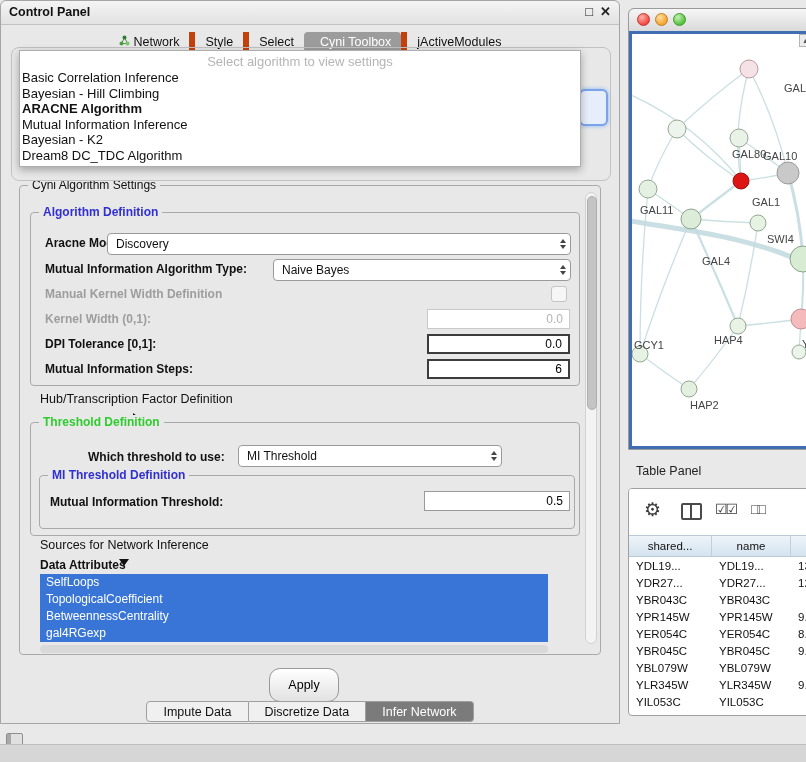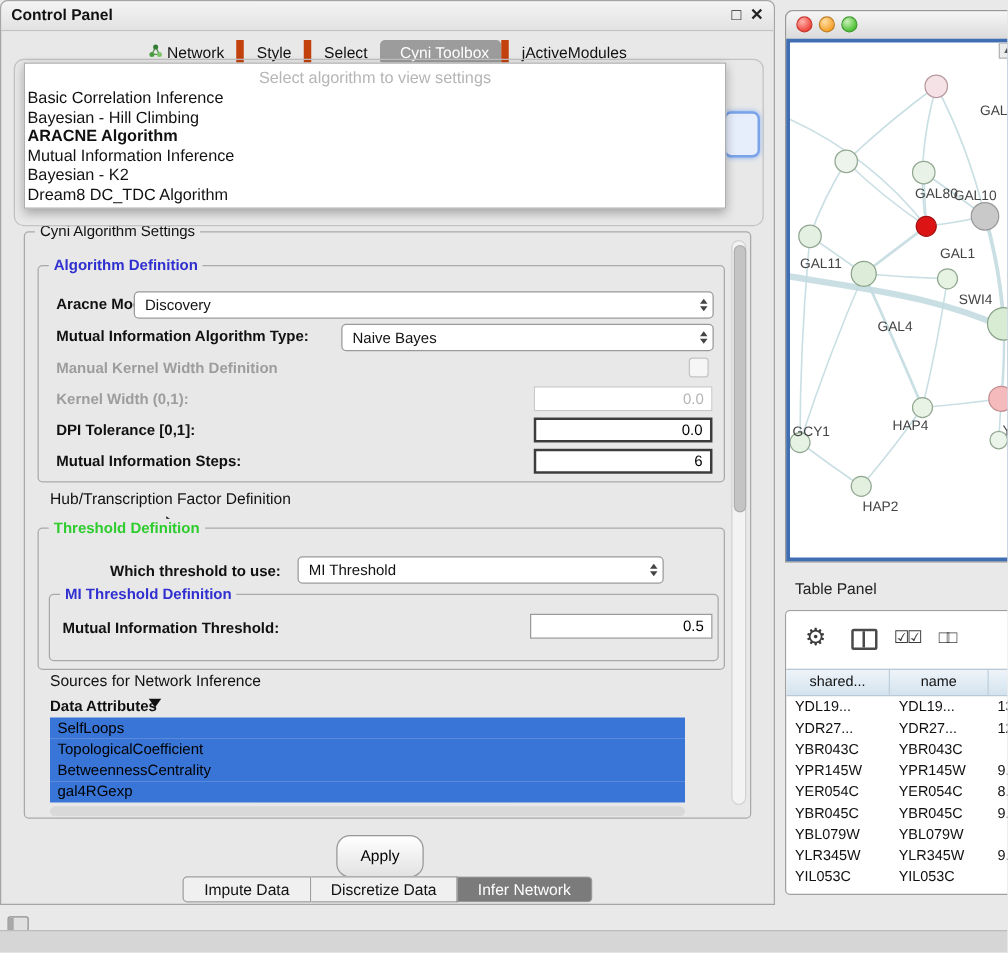--- a/index.html
+++ b/index.html
@@ -54,21 +54,21 @@
   .field.strong{border:2px solid #3c3c3c;}
   .field.dis{border:1px solid #c9c9c9;color:#b3b3b3;}
 
   .chk{position:absolute;width:14px;height:14px;background:#f6f6f6;border:1px solid #c4c4c4;border-radius:3px;}
 
   .tri-right{width:0;height:0;border-top:5px solid transparent;border-bottom:5px solid transparent;border-left:7px solid #111;display:inline-block;}
   .tri-down{width:0;height:0;border-left:5px solid transparent;border-right:5px solid transparent;border-top:7px solid #111;display:inline-block;}
 
   
   #attr-list{position:absolute;left:20px;top:388px;width:508px;}
-  .attr-item{height:17px;line-height:17px;background:#3875d7;color:#000000;font-size:12px;padding-left:6px;cursor:default;}
+  .attr-item{height:17px;line-height:17px;background:#3875d7;color:#ffffff;font-size:12px;padding-left:6px;cursor:default;}
   #attr-hscroll{position:absolute;left:20px;top:459px;width:508px;height:8px;background:#d9d9d9;border-radius:4px;}
 
   
   #set-scroll{position:absolute;right:3px;top:6px;width:12px;height:452px;background:#f3f3f3;border:1px solid #d2d2d2;border-radius:6px;box-sizing:border-box;}
   #set-thumb{position:absolute;left:1px;top:3px;width:8px;height:212px;background:#c4c4c4;border:1px solid #aeaeae;border-radius:5px;}
 
   
   #apply-btn{position:absolute;left:268px;top:667px;width:70px;height:34px;border:1px solid #999;border-radius:11px;
      background:linear-gradient(#ffffff,#e2e2e2);font-family:"Liberation Sans",sans-serif;font-size:12.5px;cursor:default;}
   #bottom-tabs{position:absolute;left:0;right:0;top:700px;height:21px;display:flex;justify-content:center;}
@@ -206,21 +206,21 @@
 
       <div class="plain" style="left:20px;top:206px;">
         <span>Hub/Transcription Factor Definition</span>
         <span class="tri-right"></span>
       </div>
 
       <div class="group" style="left:10px;top:236px;width:548px;height:112px;">
         <span class="legend green">Threshold Definition</span>
 
         <span class="lbl" style="left:57px;top:27px;">Which threshold to use:</span>
-        <div class="combo" style="left:207px;top:22px;width:293px;">
+        <div class="combo" style="left:207px;top:22px;width:264px;">
           <span>MI Threshold</span>
           <span class="stepper">
               <i class="up"></i>
               <i class="dn"></i>
             </span>
         </div>
 
         <div class="group" style="left:8px;top:52px;width:534px;height:52px;">
           <span class="legend blue">MI Threshold Definition</span>
           <span class="lbl" style="left:10px;top:19px;">Mutual Information Threshold:</span>

